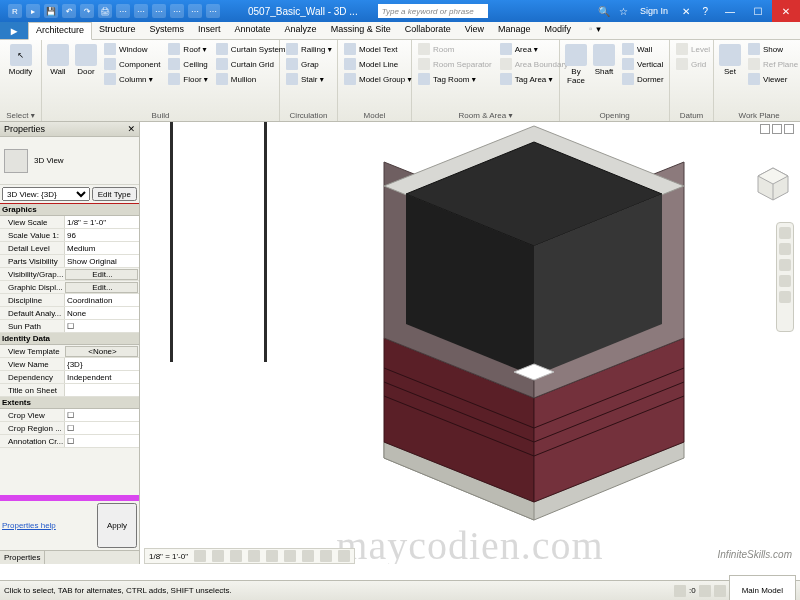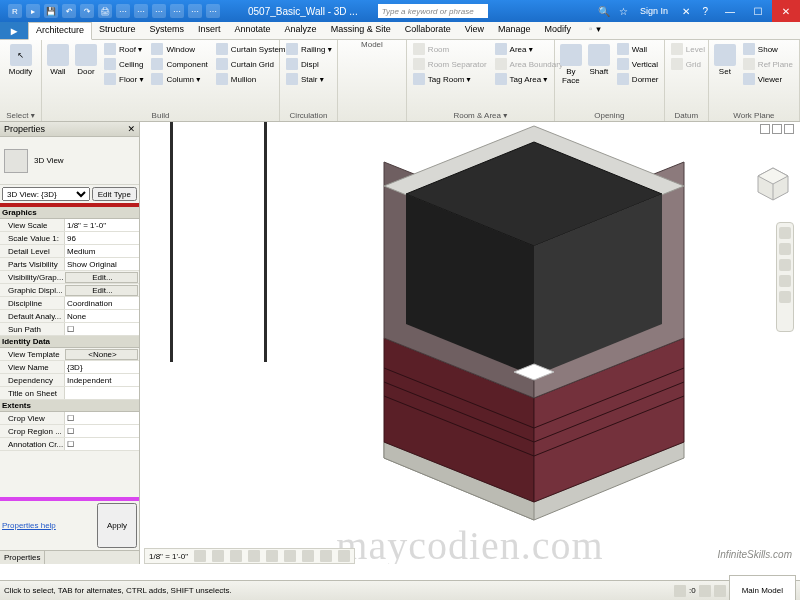--- a/index.html
+++ b/index.html
@@ -40,24 +40,24 @@
 .main { display: flex; height: 442px; }
 .proppane { width: 140px; background: #f3f3ee; border-right: 1px solid #bcbcb2; display: flex; flex-direction: column; font-size: 8px; }
 .proppane .hdr { background: linear-gradient(#e7e7df,#d4d4c9); padding: 2px 4px; font-size: 9px; display: flex; justify-content: space-between; border-bottom: 1px solid #bcbcb2; }
 .proppane .preview { height: 48px; display: flex; align-items: center; gap: 6px; padding: 4px; border-bottom: 1px solid #d6d6cd; }
 .proppane .preview .cube { width: 24px; height: 24px; background: #e3e3de; border: 1px solid #aaa; }
 .proppane .row { display: flex; border-bottom: 1px solid #e0e0d8; height: 13px; align-items: center; }
 .proppane .row .k { width: 64px; padding-left: 8px; overflow: hidden; white-space: nowrap; }
 .proppane .row .v { flex: 1; background: #fff; border-left: 1px solid #d6d6cd; padding-left: 2px; height: 100%; display: flex; align-items: center; overflow: hidden; white-space: nowrap; }
 .proppane .row .v.btn { background: #eaeae3; justify-content: center; border: 1px solid #bdbdb3; margin: 1px; height: 11px; }
 .proppane .grouphdr { background: #d9d9ce; font-weight: bold; padding: 1px 2px; border-bottom: 1px solid #bcbcb2; }
-.proppane .typeselect { display: flex; gap: 2px; padding: 2px; border-bottom: 4px solid #b91c1c; }
+.proppane .typeselect { display: flex; gap: 2px; padding: 2px; border-bottom: 1px solid #b91c1c; }
 .proppane .typeselect select { flex: 1; font-size: 8px; height: 14px; }
 .proppane .typeselect button { font-size: 8px; height: 14px; padding: 0 4px; }
-.proppane .foot { margin-top: auto; padding: 2px; display: flex; justify-content: space-between; align-items: center; border-top: 4px solid #d946ef; }
+.proppane .foot { margin-top: auto; padding: 2px; display: flex; justify-content: space-between; align-items: center; border-top: 6px solid #d946ef; }
 .proppane .foot a { color: #2158c9; text-decoration: underline; }
 .proppane .foot button { font-size: 8px; padding: 16px 8px; }
 .proppane .tabs { display: flex; border-top: 1px solid #bcbcb2; background: #e7e7df; }
 .proppane .tabs .t { padding: 2px 4px; border-right: 1px solid #bcbcb2; font-size: 8px; }
 
 
 .canvas { flex: 1; position: relative; background: #fff; overflow: hidden; }
 .canvas svg.model { position: absolute; top: 0; left: 0; }
 .viewcube { position: absolute; top: 42px; right: 6px; width: 42px; height: 42px; }
 .navbar { position: absolute; top: 100px; right: 6px; width: 18px; height: 110px; background: #f2f2ed; border: 1px solid #cacac0; border-radius: 4px; display: flex; flex-direction: column; align-items: center; gap: 4px; padding: 4px 0; }
@@ -148,43 +148,43 @@
           <div class="ico"></div>
           <span>Wall</span>
         </div>
       <div class="bigbtn">
           <div class="ico"></div>
           <span>Door</span>
         </div>
       <div class="col">
         <div class="smallbtn">
             <span class="ico"></span>
+            <span>Window</span>
+          </div>
+        <div class="smallbtn">
+            <span class="ico"></span>
+            <span>Component</span>
+          </div>
+        <div class="smallbtn">
+            <span class="ico"></span>
+            <span>Column ▾</span>
+          </div>
+      </div>
+      <div class="col">
+        <div class="smallbtn">
+            <span class="ico"></span>
             <span>Roof ▾</span>
           </div>
         <div class="smallbtn">
             <span class="ico"></span>
             <span>Ceiling</span>
           </div>
         <div class="smallbtn">
             <span class="ico"></span>
             <span>Floor ▾</span>
-          </div>
-      </div>
-      <div class="col">
-        <div class="smallbtn">
-            <span class="ico"></span>
-            <span>Window</span>
-          </div>
-        <div class="smallbtn">
-            <span class="ico"></span>
-            <span>Component</span>
-          </div>
-        <div class="smallbtn">
-            <span class="ico"></span>
-            <span>Column ▾</span>
           </div>
       </div>
       <div class="col">
         <div class="smallbtn">
             <span class="ico"></span>
             <span>Curtain System</span>
           </div>
         <div class="smallbtn">
             <span class="ico"></span>
             <span>Curtain Grid</span>
@@ -199,31 +199,47 @@
   </div>
   <div class="panel" style="width:58px">
     <div class="body">
         <div class="col">
       <div class="smallbtn">
             <span class="ico"></span>
             <span>Railing ▾</span>
           </div>
       <div class="smallbtn">
             <span class="ico"></span>
-            <span>Displ</span>
+            <span>Grap</span>
           </div>
       <div class="smallbtn">
             <span class="ico"></span>
             <span>Stair ▾</span>
           </div>
     </div>
       </div>
     <div class="label">Circulation</div>
   </div>
   <div class="panel" style="width:74px">
+    <div class="body">
+        <div class="col">
+      <div class="smallbtn">
+            <span class="ico"></span>
+            <span>Model Text</span>
+          </div>
+      <div class="smallbtn">
+            <span class="ico"></span>
+            <span>Model Line</span>
+          </div>
+      <div class="smallbtn">
+            <span class="ico"></span>
+            <span>Model Group ▾</span>
+          </div>
+    </div>
+      </div>
     <div class="label">Model</div>
   </div>
   <div class="panel" style="width:148px">
     <div class="body">
       <div class="col">
         <div class="smallbtn dim">
             <span class="ico"></span>
             <span>Room</span>
           </div>
         <div class="smallbtn dim">

